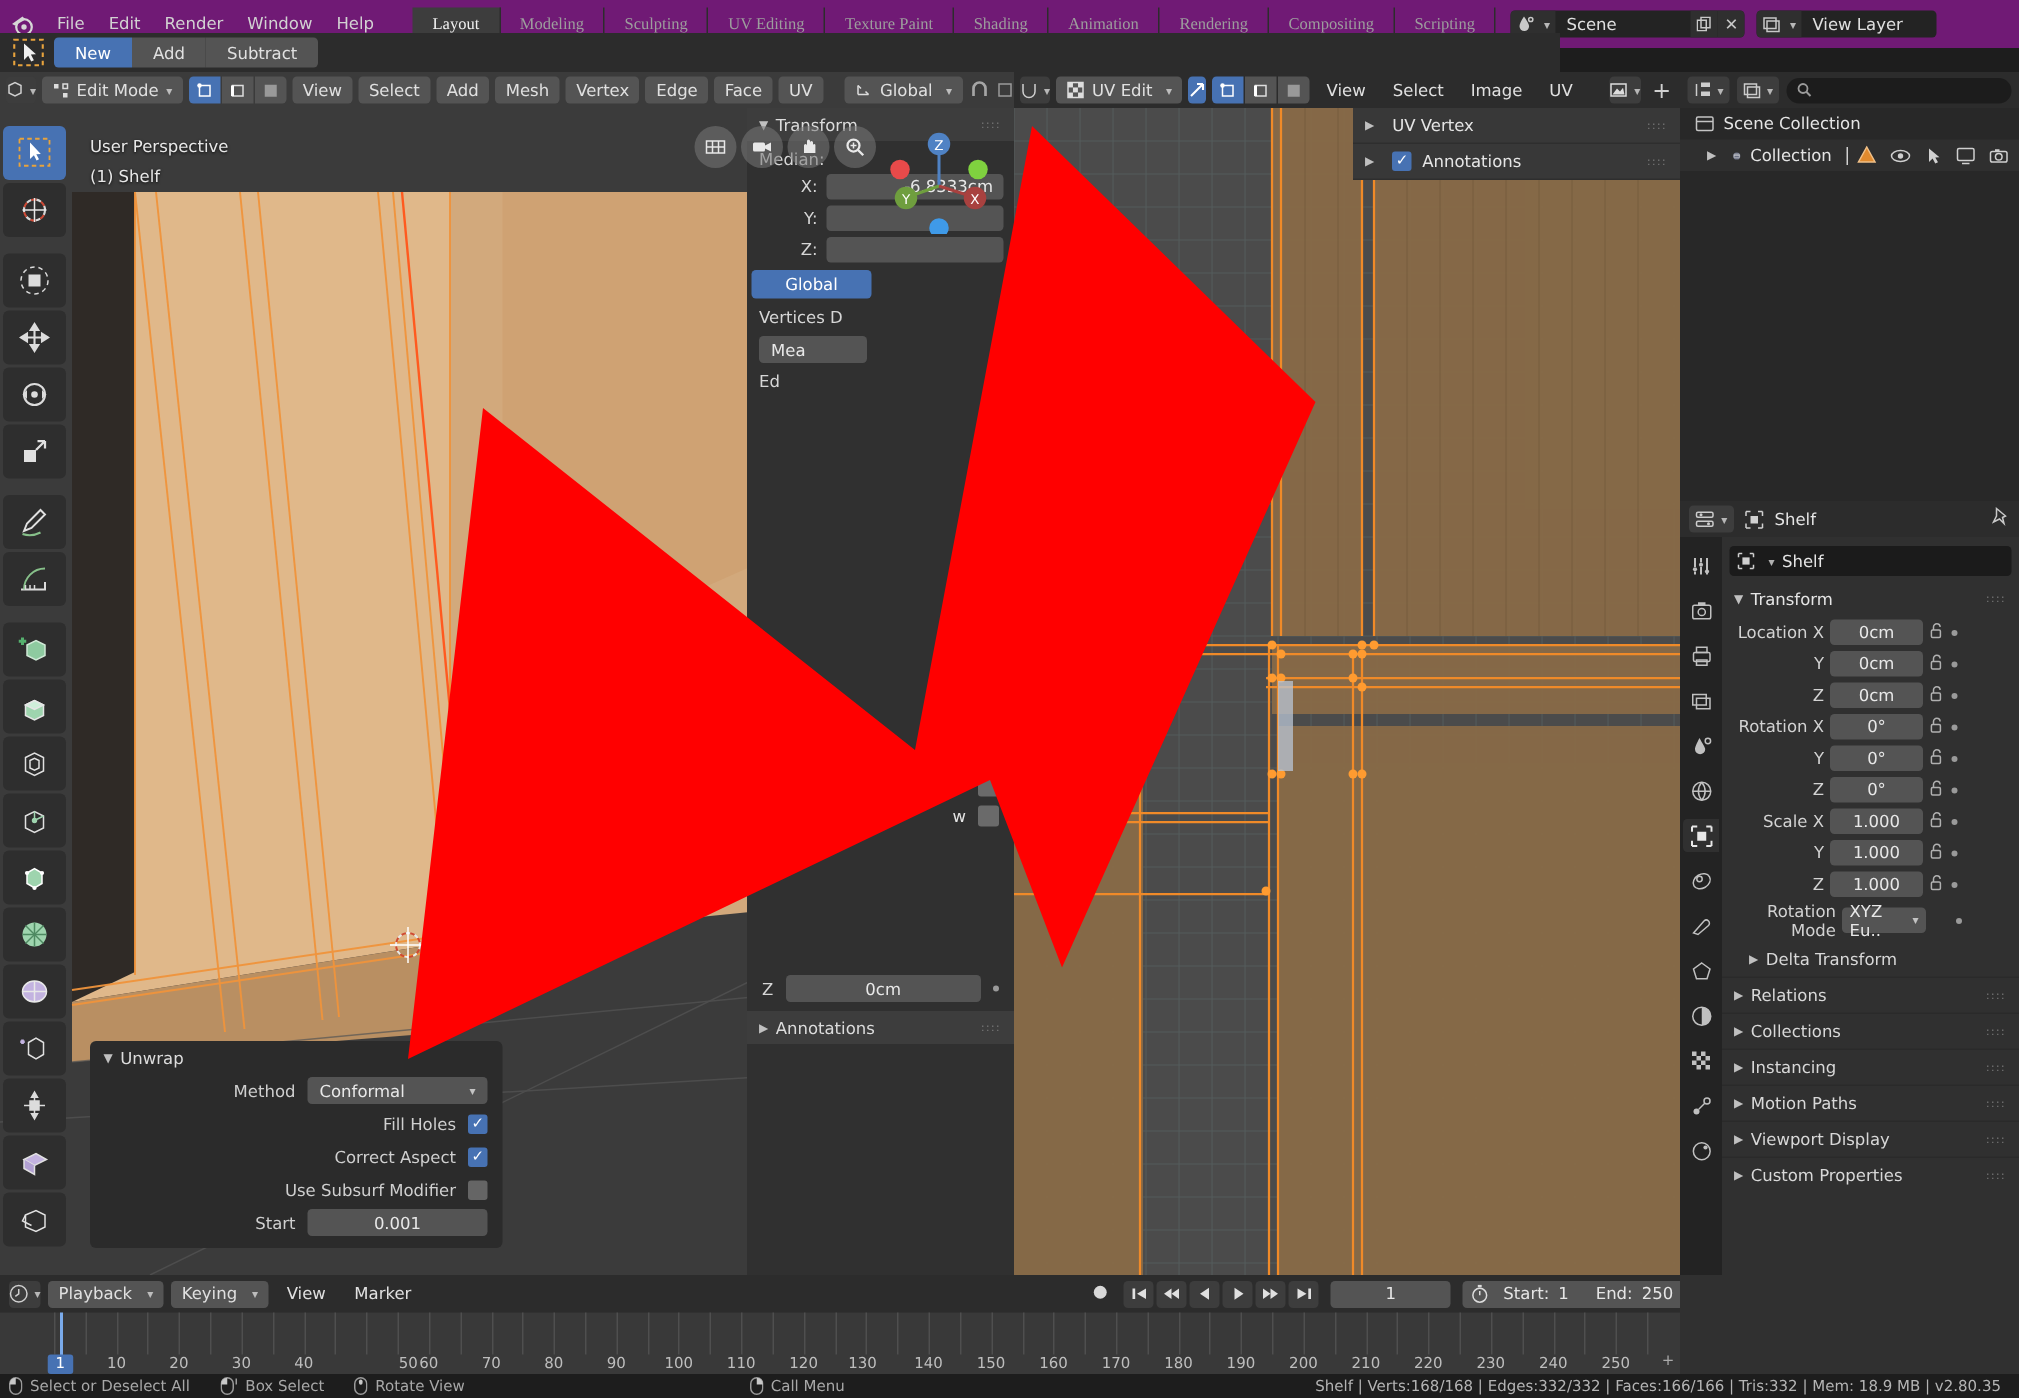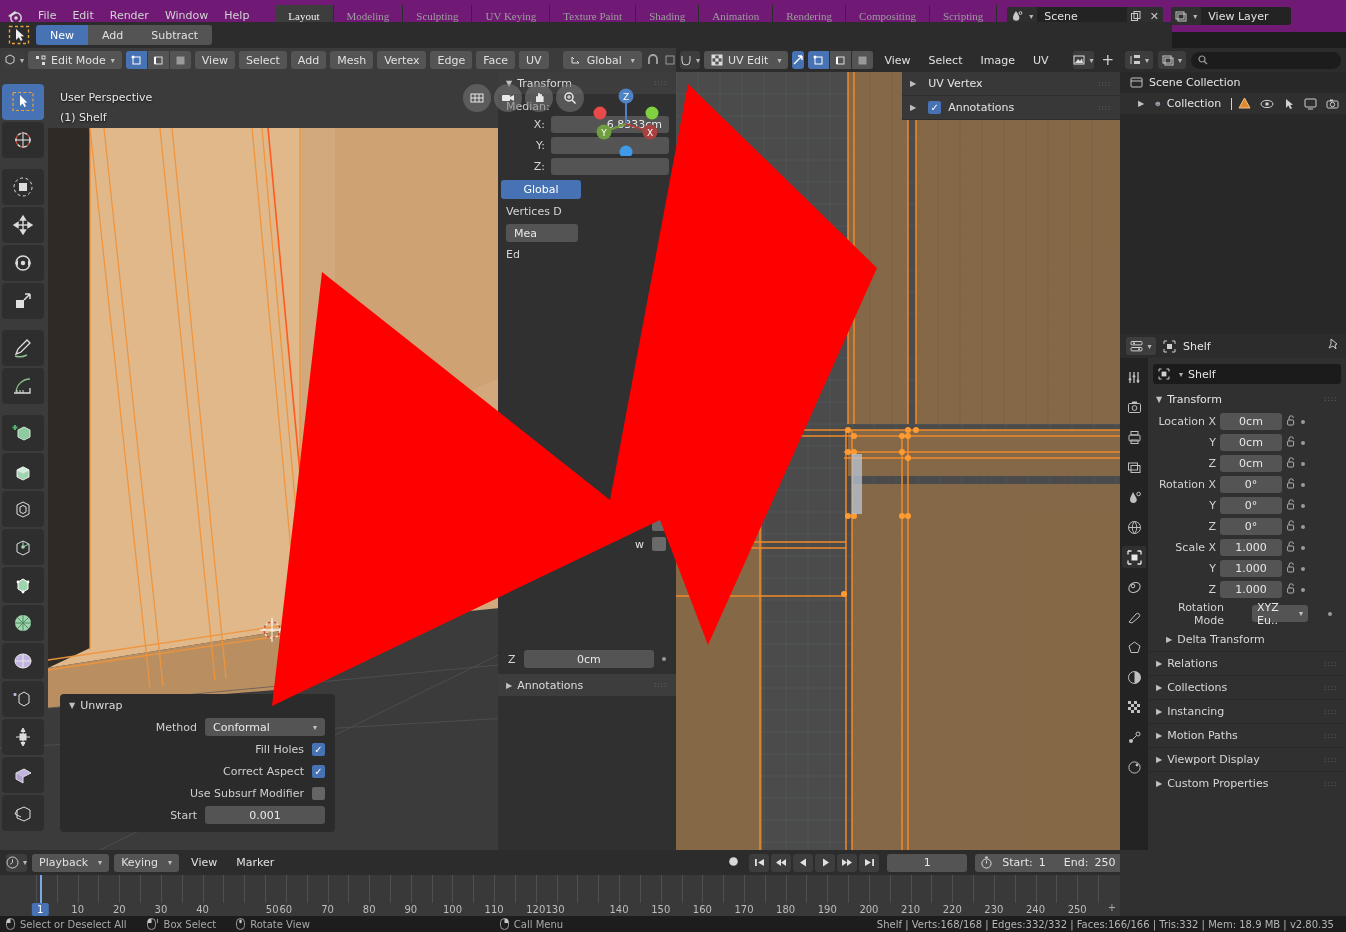--- a/index.html
+++ b/index.html
@@ -46,21 +46,21 @@
   #scene-block { display: flex; align-items: center; margin-left: 10px; gap: 0; }
   .idblock { display: flex; align-items: center; background: #232323; border-radius: 3px;
              height: 18px; overflow: hidden; }
   .idblock .pre { background: #2f2f2f; padding: 0 4px; height: 18px; display: flex;
                   align-items: center; gap: 2px; }
   .idblock .nm { padding: 0 8px 0 7px; min-width: 90px; color: #e0e0e0; }
   .idblock .sfx { background: #2f2f2f; width: 18px; height: 18px; display: flex;
                   align-items: center; justify-content: center; color: #c8c8c8; }
 
   
-  #toolsettings { position: absolute; left: 0; top: 22px; width: 1172px; height: 26px;
+  #toolsettings { position: absolute; left: 0; top: 22px; width: 1040px; height: 26px;
                   background: #2c2c2c; display: flex; align-items: center; padding: 0 6px; gap: 4px; }
   #sel-tool-icon { width: 26px; height: 22px; display: flex; align-items: center; justify-content: center; }
   .segbtn { height: 20px; padding: 0 14px; display: flex; align-items: center;
             background: #545454; color: #e0e0e0; cursor: default; }
   .segbtn.first { border-radius: 3px 0 0 3px; }
   .segbtn.last { border-radius: 0 3px 3px 0; }
   .segbtn.on { background: #4772b3; color: #fff; }
 
   
   #viewport { position: absolute; left: 0; top: 48px; width: 676px; height: 802px;
@@ -186,21 +186,21 @@
       <div class="menu-item">File</div>
       <div class="menu-item">Edit</div>
       <div class="menu-item">Render</div>
       <div class="menu-item">Window</div>
       <div class="menu-item">Help</div>
     </div>
     <div style="display:flex;align-items:center;margin-left:18px;">
       <div class="wstab active">Layout</div>
       <div class="wstab">Modeling</div>
       <div class="wstab">Sculpting</div>
-      <div class="wstab">UV Keying</div>
+      <div class="wstab">UV Editing</div>
       <div class="wstab">Texture Paint</div>
       <div class="wstab">Shading</div>
       <div class="wstab">Animation</div>
       <div class="wstab">Rendering</div>
       <div class="wstab">Compositing</div>
       <div class="wstab">Scripting</div>
     </div>
     <div id="scene-block">
       <div class="idblock">
         <div class="pre">
@@ -1112,21 +1112,21 @@
         <span class="prlbl">Z</span>
         <span class="prfield">1.000</span>
         <span><svg width="11" height="12" viewBox="0 0 11 12">
               <path d="M3 6 L3 4 a2.2 2.2 0 0 1 4.4 0" fill="none" stroke="#b0b0b0"></path>
               <rect x="1.6" y="6" width="6" height="5" rx="0.8" fill="none" stroke="#b0b0b0"></rect>
             </svg></span>
         <span class="dot"></span>
       </div>
       <div class="prrow" style="margin-top:5px;">
         <span class="prlbl" style="width:76px;">Rotation Mode</span>
-        <span class="prsub" style="width:56px;margin-left:24px;">
+        <span class="prsub" style="width:56px;">
           <span>XYZ Eu..</span>
           <span class="chev">▾</span>
         </span>
         <span class="dot" style="margin-left:16px;"></span>
       </div>
       <div class="prpanel" style="padding-left:18px;border-top:none;margin-top:4px;">
         <span class="tri">▶</span>
         <span>Delta Transform</span>
       </div>
       <div class="prpanel">
@@ -1297,21 +1297,21 @@
           <div class="tlab" style="left: 160.941px;">30</div>
           <div class="tlab" style="left: 202.588px;">40</div>
           <div class="tlab" style="left: 244.235px; margin-left: 28px;">50</div>
           <div class="tlab" style="left: 285.882px;">60</div>
           <div class="tlab" style="left: 327.529px;">70</div>
           <div class="tlab" style="left: 369.176px;">80</div>
           <div class="tlab" style="left: 410.824px;">90</div>
           <div class="tlab" style="left: 452.471px;">100</div>
           <div class="tlab" style="left: 494.118px;">110</div>
           <div class="tlab" style="left: 535.765px;">120</div>
-          <div class="tlab" style="left: 555px;">130</div>
+          <div class="tlab" style="left: 575px;">130</div>
           <div class="tlab" style="left: 619.059px;">140</div>
           <div class="tlab" style="left: 660.706px;">150</div>
           <div class="tlab" style="left: 702.353px;">160</div>
           <div class="tlab" style="left: 744px;">170</div>
           <div class="tlab" style="left: 785.647px;">180</div>
           <div class="tlab" style="left: 827.294px;">190</div>
           <div class="tlab" style="left: 868.941px;">200</div>
           <div class="tlab" style="left: 910.588px;">210</div>
           <div class="tlab" style="left: 952.235px;">220</div>
           <div class="tlab" style="left: 993.882px;">230</div>

